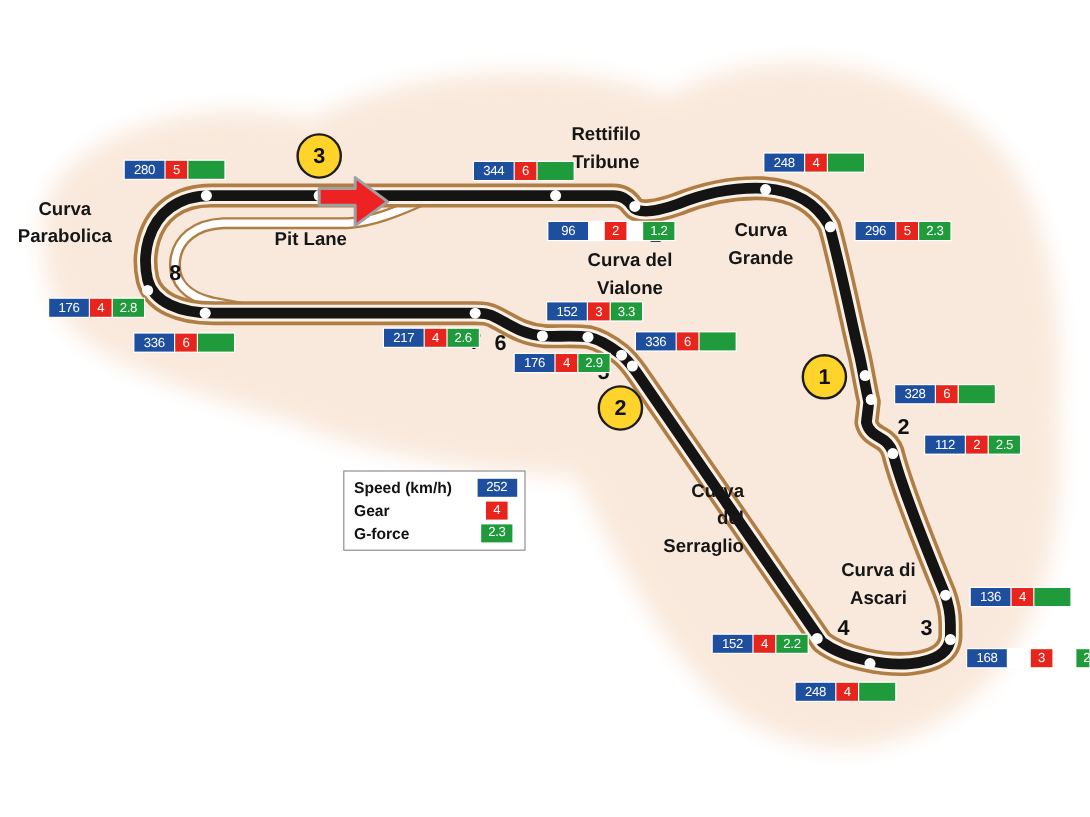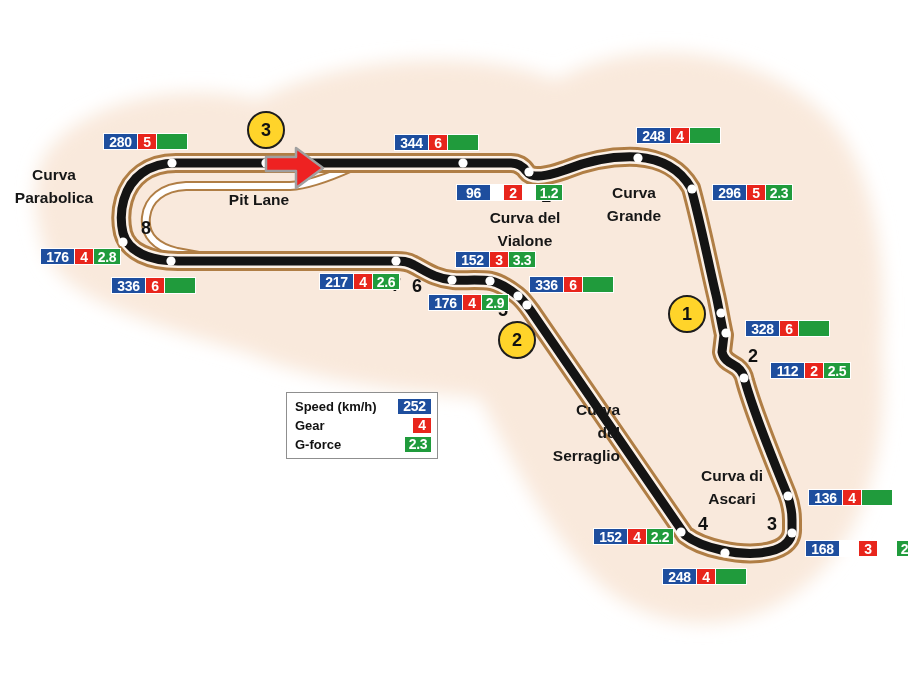--- a/index.html
+++ b/index.html
@@ -17,32 +17,32 @@
   .cnum{position:absolute;transform:translate(-50%,-50%);font-weight:bold;
         font-size:18px;color:#111;}
   
   .sector{position:absolute;box-sizing:border-box;width:38px;height:38px;border-radius:50%;
           background:#ffd42a;border:2.5px solid #1d1d1d;transform:translate(-50%,-50%);
           display:flex;align-items:center;justify-content:center;
           font-weight:bold;font-size:18px;color:#111;}
   
   .dlabel{position:absolute;display:inline-flex;gap:1px;background:#fff;padding:1px;}
   .chip{display:inline-flex;align-items:center;justify-content:center;height:15px;
-        color:#fff;font-weight:bold;font-size:14px;letter-spacing:-0.3px;}
+        color:#fff;font-weight:normal;font-size:11px;letter-spacing:-0.3px;}
   .chip.speed{background:#1e4e9e;min-width:29px;padding:0 2px;}
   .chip.gear{background:#e8251c;min-width:14px;padding:0 2px;}
   .chip.gforce{background:#209b3c;min-width:22px;padding:0 2px;}
   .chip.gforce.blank{min-width:26px;}
   
   .legend{position:absolute;left:286px;top:392px;width:152px;box-sizing:border-box;
           background:#fff;border:1.5px solid #8f8f8f;padding:4px 6px 5px 8px;
           display:flex;flex-direction:column;gap:1px;}
   .legend-row{display:flex;align-items:center;height:18px;}
   .legend-label{flex:1;font-size:13px;font-weight:bold;color:#111;}
-  .legend-chipcol{width:34px;display:flex;justify-content:flex-end;}
+  .legend-chipcol{width:34px;display:flex;justify-content:center;}
 </style>
 </head>
 <body>
 
 <div class="stage">
 
   <svg width="908" height="681" viewBox="0 0 908 681">
     <defs>
       <filter id="soften" x="-20%" y="-20%" width="140%" height="140%">
         <feGaussianBlur stdDeviation="9"></feGaussianBlur>
@@ -145,20 +145,24 @@
       </div>
     </div>
 
   <div class="cname" style="top: 163px; left: 54px; transform: translateX(-50%);">
         <div>Curva</div>
         <div>Parabolica</div>
       </div>
       <div class="cname" style="top: 188px; left: 259px; transform: translateX(-50%);">
         <div>Pit Lane</div>
       </div>
+      <div class="cname" style="top: 101px; left: 505px; transform: translateX(-50%);">
+        <div>Rettifilo</div>
+        <div>Tribune</div>
+      </div>
       <div class="cname" style="top: 206px; left: 525px; transform: translateX(-50%);">
         <div>Curva del</div>
         <div>Vialone</div>
       </div>
       <div class="cname" style="top: 181px; left: 634px; transform: translateX(-50%);">
         <div>Curva</div>
         <div>Grande</div>
       </div>
       <div class="cname" style="top: 464px; left: 732px; transform: translateX(-50%);">
         <div>Curva di</div>

